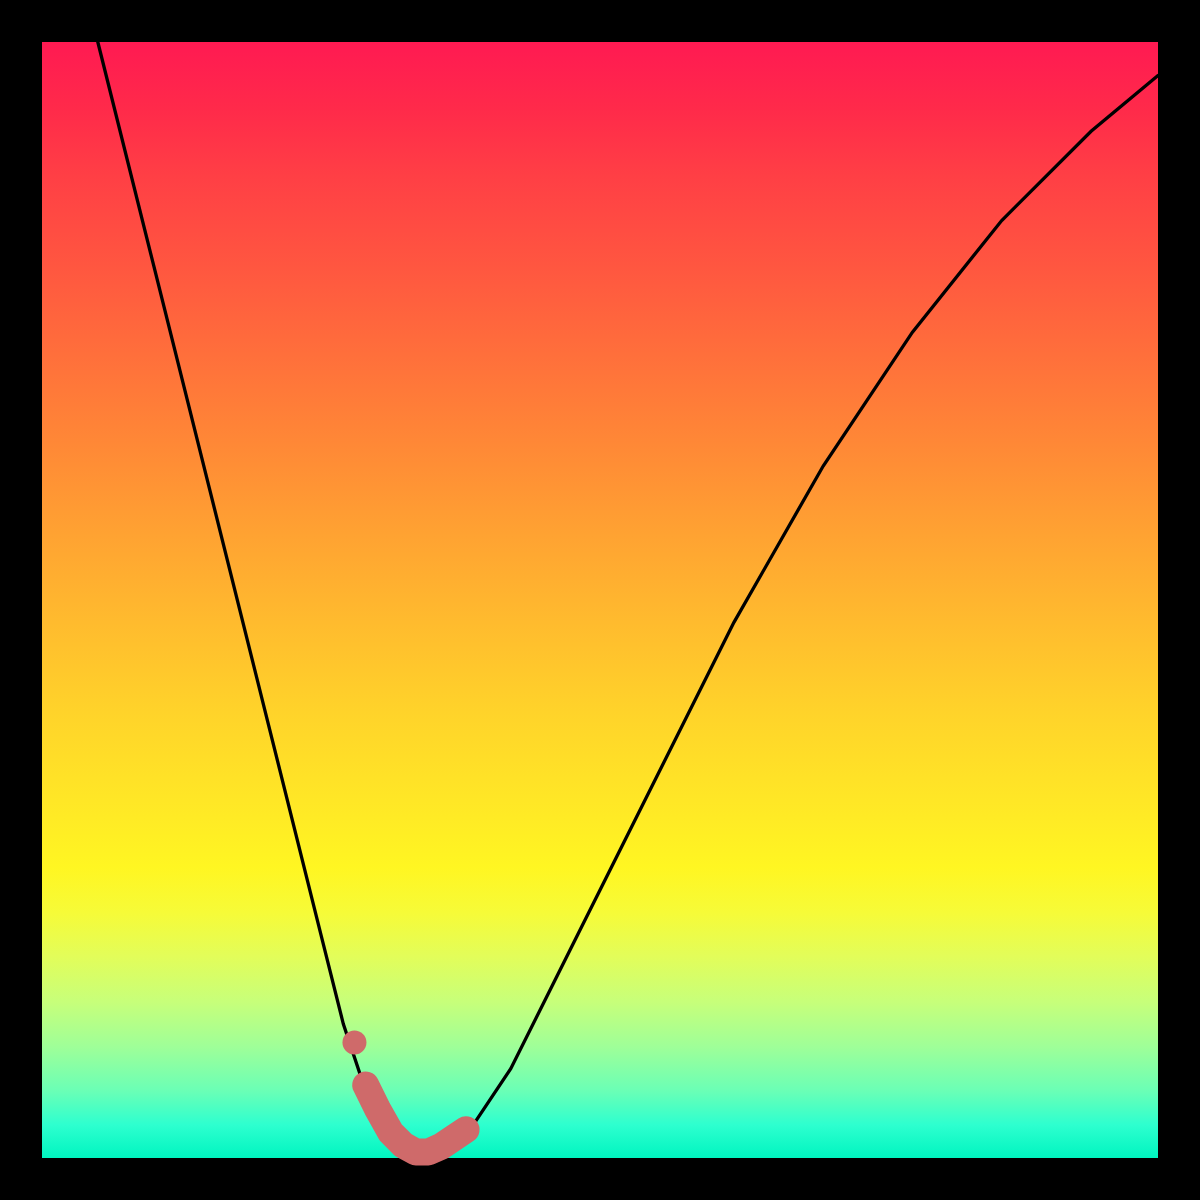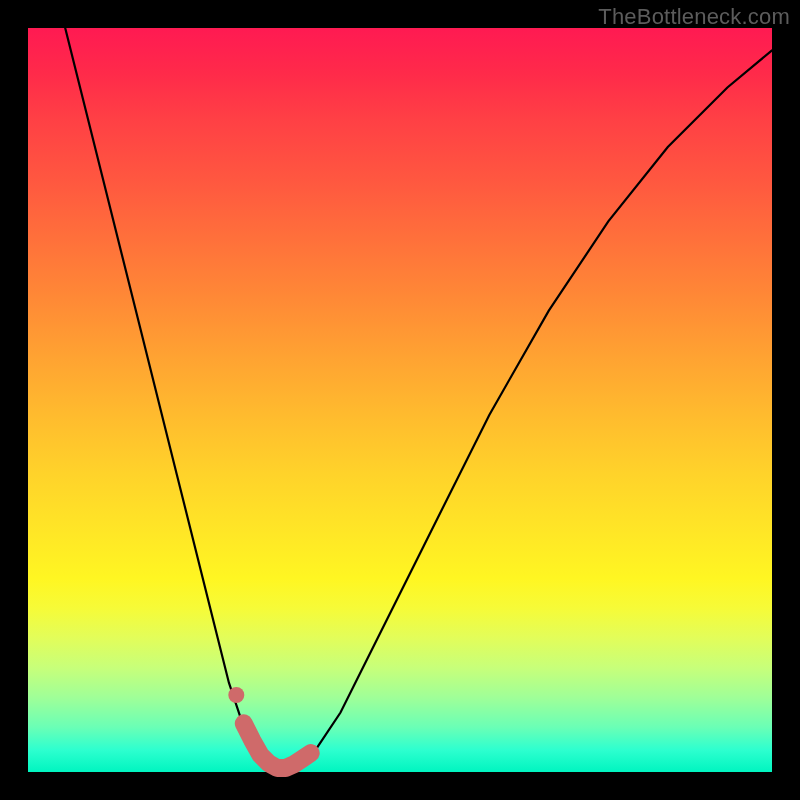--- a/index.html
+++ b/index.html
@@ -69,21 +69,20 @@
   }
   .marker-dot {
     fill: #cf6a6a;
   }
 </style>
 </head>
 <body>
 
 <div class="frame">
 
-  <div class="watermark">TheBottleneck.com</div>
 
   <div class="plot">
     <svg class="curve" viewBox="0 0 744 744" preserveAspectRatio="none">
       <path class="line" d="M37.2 0.0 L74.4 148.8 L111.6 297.6 L148.8 446.4 L186.0 595.2 L200.9 654.7 L215.8 699.4 L230.6 729.1 L245.5 744.0 L260.4 744.0 L282.7 729.1 L312.5 684.5 L357.1 595.2 L409.2 491.0 L461.3 386.9 L520.8 282.7 L580.3 193.4 L639.8 119.0 L699.4 59.5 L744.0 22.3"></path>
       <path class="marker-worm" d="M215.8 695.4 L224.1 712.1 L232.5 727.0 L240.9 735.4 L249.2 740.0 L257.6 740.0 L266.0 736.3 L274.4 730.7 L282.7 725.1"></path>
       <circle class="marker-dot" r="8" cx="208.3" cy="667.0"></circle>
     </svg>
   </div>
 
 </div>

